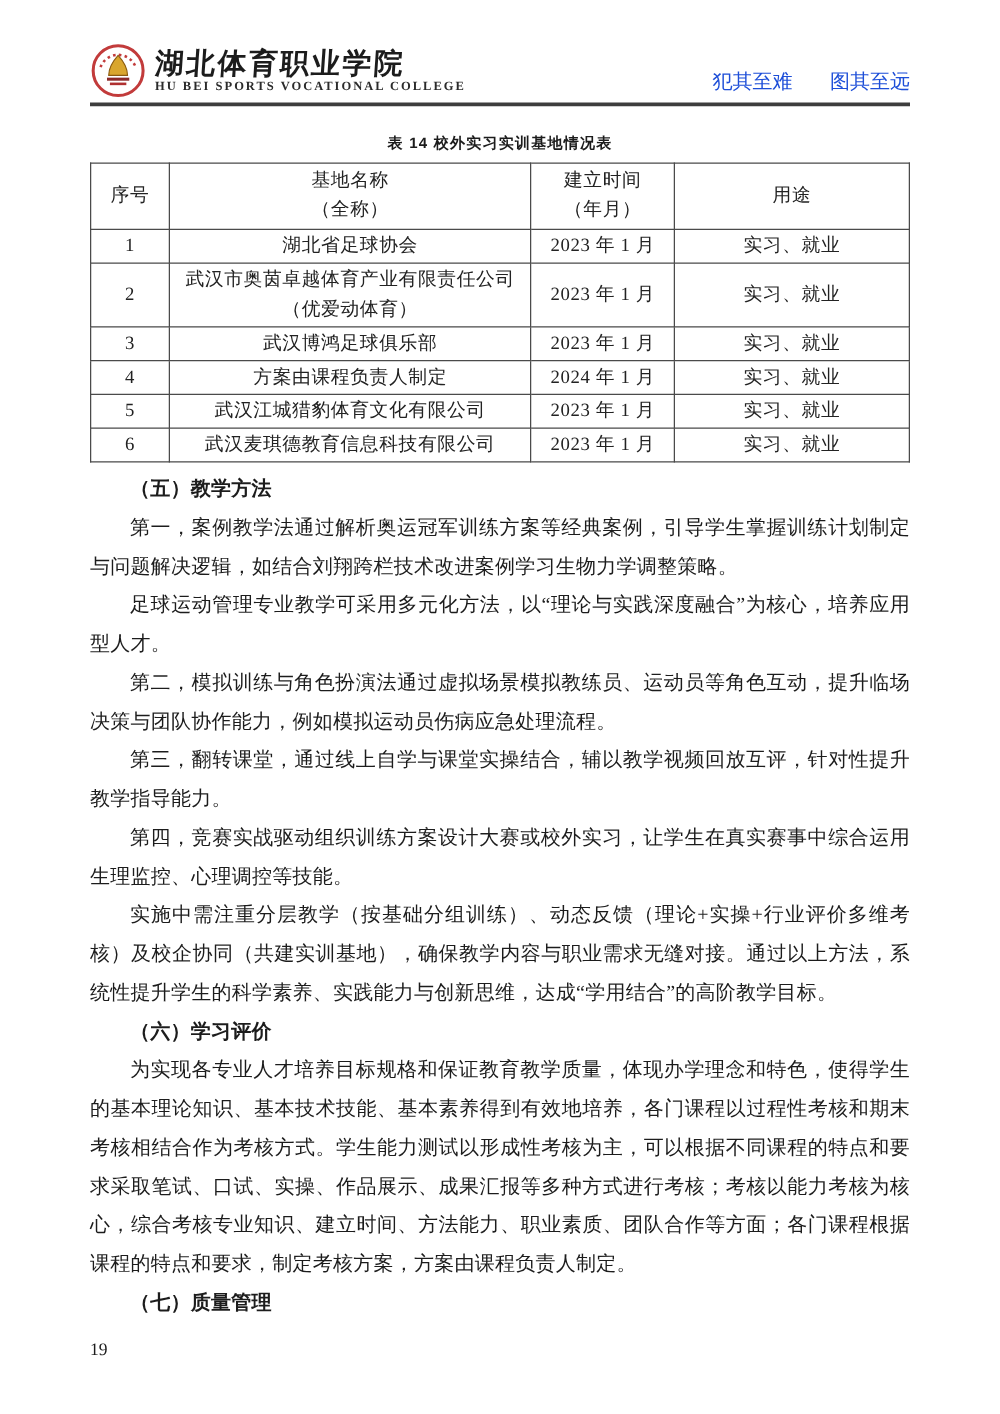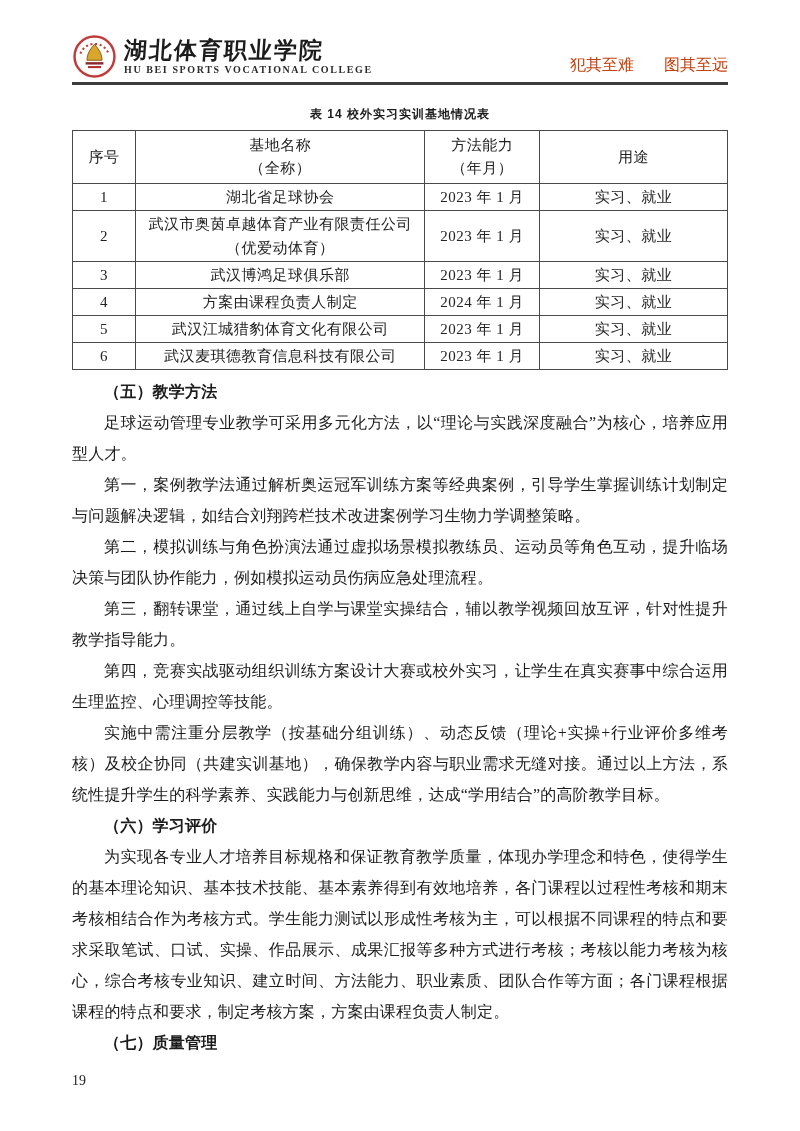--- a/index.html
+++ b/index.html
@@ -23,21 +23,21 @@
   .brand-text { display:flex; flex-direction:column; justify-content:center; }
   .brand-cn {
     font-size:23px; font-weight:bold; letter-spacing:2px;
     font-family:"Liberation Serif","DejaVu Serif",serif;
     line-height:26px; transform:skewX(-4deg);
   }
   .brand-en {
     font-size:10px; font-weight:bold; letter-spacing:1.6px;
     color:#2b2b2b; line-height:11px;
   }
-  .motto { font-size:16px; color:#c2410c; padding-bottom:3px; white-space:nowrap; }
+  .motto { font-size:16px; color:#1d4ed8; padding-bottom:3px; white-space:nowrap; }
   .motto span + span { margin-left:26px; }
 
   
   .table-title {
     text-align:center; font-weight:bold; font-size:12px;
     font-family:"Liberation Sans","DejaVu Sans",sans-serif;
     margin:21px 0 7px 0; letter-spacing:1px;
   }
   table.bases {
     width:100%; border-collapse:collapse; table-layout:fixed;
@@ -105,21 +105,21 @@
     <tbody>
       <tr class="thead">
         <td>
             <div>序号</div>
           </td>
         <td>
           <div>基地名称</div>
             <div>（全称）</div>
         </td>
         <td>
-          <div>方法能力</div>
+          <div>建立时间</div>
             <div>（年月）</div>
         </td>
         <td>
             <div>用途</div>
           </td>
       </tr>
 
       <tr>
         <td class="num-cell">1</td>
         <td>
@@ -172,22 +172,22 @@
             <div></div>
           </td>
         <td>2023 年 1 月</td>
         <td>实习、就业</td>
       </tr>
     </tbody>
   </table>
 
   <div class="content">
     <p class="sec-heading">（五）教学方法</p>
+    <p>第一，案例教学法通过解析奥运冠军训练方案等经典案例，引导学生掌握训练计划制定与问题解决逻辑，如结合刘翔跨栏技术改进案例学习生物力学调整策略。</p>
     <p>足球运动管理专业教学可采用多元化方法，以“理论与实践深度融合”为核心，培养应用型人才。</p>
-    <p>第一，案例教学法通过解析奥运冠军训练方案等经典案例，引导学生掌握训练计划制定与问题解决逻辑，如结合刘翔跨栏技术改进案例学习生物力学调整策略。</p>
     <p>第二，模拟训练与角色扮演法通过虚拟场景模拟教练员、运动员等角色互动，提升临场决策与团队协作能力，例如模拟运动员伤病应急处理流程。</p>
     <p>第三，翻转课堂，通过线上自学与课堂实操结合，辅以教学视频回放互评，针对性提升教学指导能力。</p>
     <p>第四，竞赛实战驱动组织训练方案设计大赛或校外实习，让学生在真实赛事中综合运用生理监控、心理调控等技能。</p>
     <p>实施中需注重分层教学（按基础分组训练）、动态反馈（理论+实操+行业评价多维考核）及校企协同（共建实训基地），确保教学内容与职业需求无缝对接。通过以上方法，系统性提升学生的科学素养、实践能力与创新思维，达成“学用结合”的高阶教学目标。</p>
     <p class="sec-heading">（六）学习评价</p>
     <p>为实现各专业人才培养目标规格和保证教育教学质量，体现办学理念和特色，使得学生的基本理论知识、基本技术技能、基本素养得到有效地培养，各门课程以过程性考核和期末考核相结合作为考核方式。学生能力测试以形成性考核为主，可以根据不同课程的特点和要求采取笔试、口试、实操、作品展示、成果汇报等多种方式进行考核；考核以能力考核为核心，综合考核专业知识、建立时间、方法能力、职业素质、团队合作等方面；各门课程根据课程的特点和要求，制定考核方案，方案由课程负责人制定。</p>
     <p class="sec-heading">（七）质量管理</p>
   </div>
 
   <div class="page-num">19</div>

